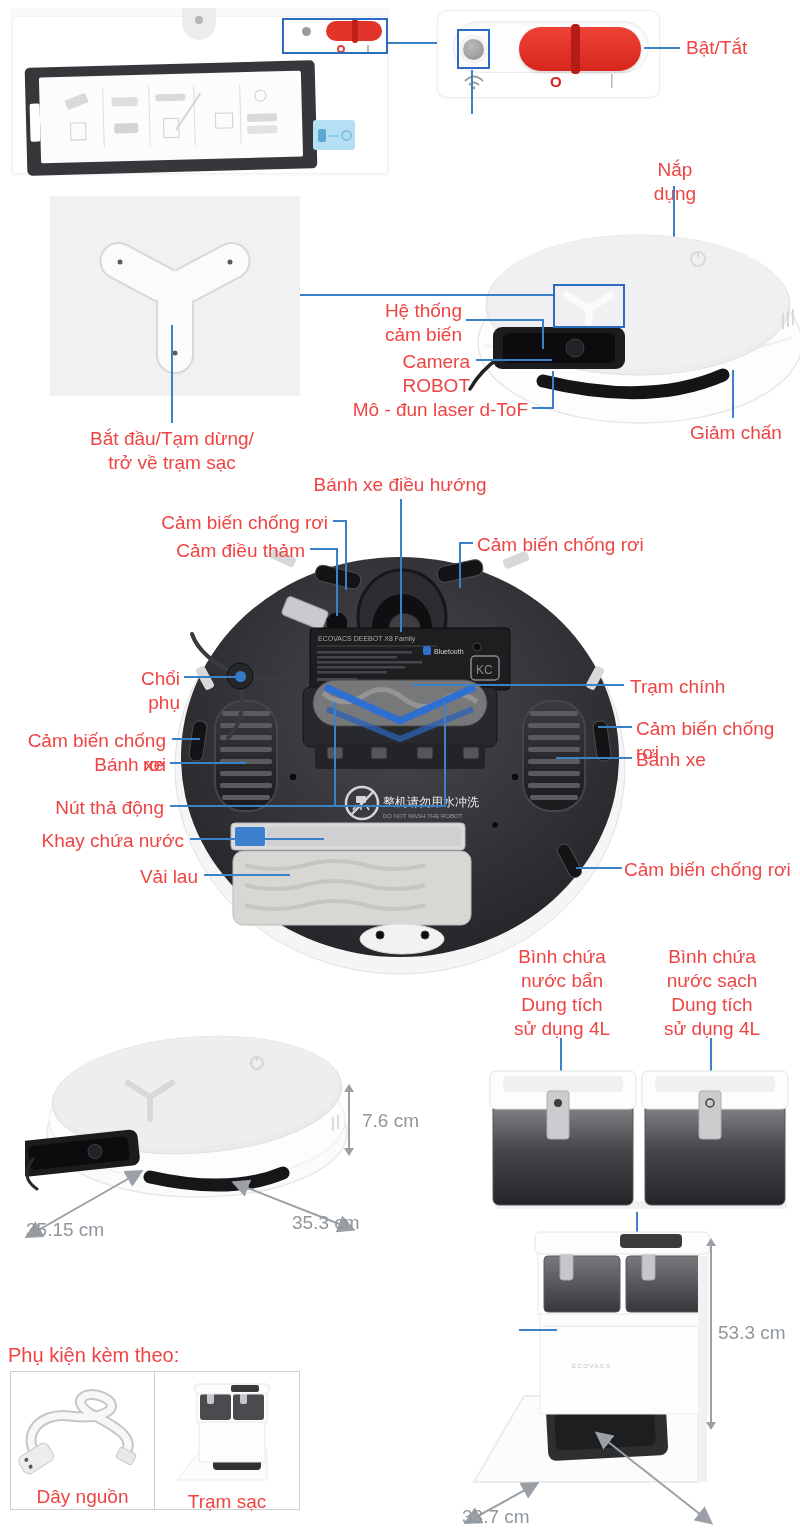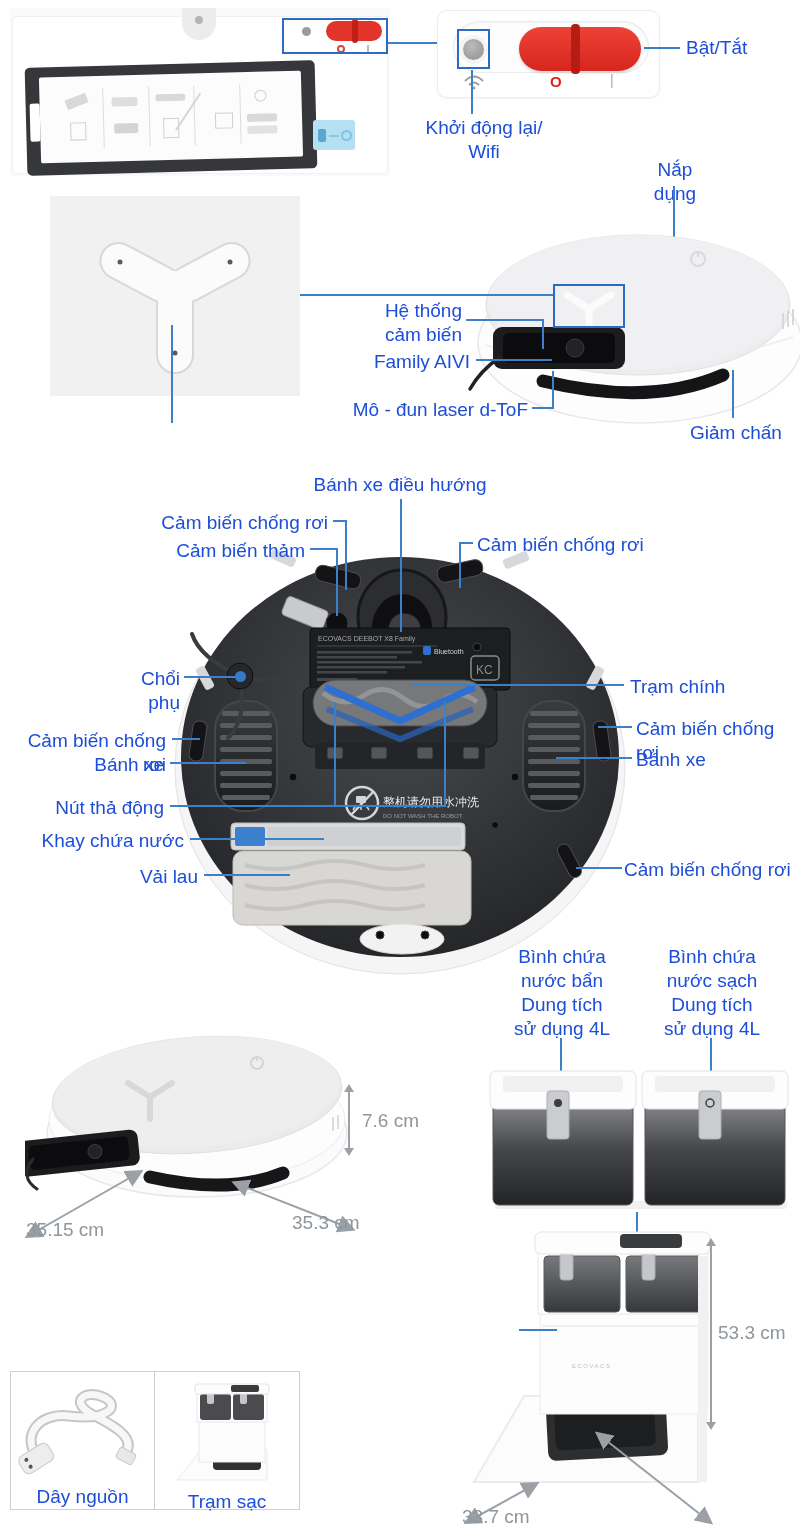--- a/index.html
+++ b/index.html
@@ -1,19 +1,19 @@
 <!DOCTYPE html>
 <html><head>
 <meta charset="utf-8">
 <style>
   *{margin:0;padding:0;box-sizing:border-box}
   body{font-family:"Liberation Sans",sans-serif;background:#fff}
   .canvas{position:relative;width:800px;height:1533px;background:#fff;overflow:hidden}
   .abs{position:absolute}
-  .lbl{position:absolute;color:#1d4ed8;font-size:19px;line-height:1.26;white-space:pre-line}
+  .lbl{position:absolute;color:#ef4444;font-size:19px;line-height:1.26;white-space:pre-line}
   .r{text-align:right}.c{text-align:center}
   .ln{position:absolute;background:#3b80c8}
   .h{height:2px}.v{width:2px}
   .dimtxt{position:absolute;color:#8f969c;font-size:19px;white-space:nowrap}
   .dimline{position:absolute;background:#9aa0a5}
   .tri{position:absolute;width:0;height:0}
   .tri-up{border-left:5px solid transparent;border-right:5px solid transparent;border-bottom:8px solid #9aa0a5}
   .tri-down{border-left:5px solid transparent;border-right:5px solid transparent;border-top:8px solid #9aa0a5}
   .brect{position:absolute;border:2px solid #2b6cc0}
   .photo{position:absolute;overflow:hidden}
@@ -85,42 +85,42 @@
     <div class="abs" style="left:133px;top:13px;width:9px;height:50px;background:#b51c13;border-radius:4px"></div>
     <span class="abs" style="left:112px;top:62px;font-size:15px;font-weight:bold;color:#d8251d">O</span>
     <span class="abs" style="left:172px;top:61px;font-size:14px;color:#a9a9a9">|</span>
     <div class="brect" style="left:19px;top:18px;width:33px;height:40px"></div>
   </div>
 
   <div class="ln h" style="left:644px;top:47px;width:36px"></div>
   <div class="lbl" style="left:686px;top:36px;width:90px">Bật/Tắt</div>
 
   <div class="ln v" style="left:471px;top:70px;height:44px"></div>
-  <div class="lbl c" style="left:419px;top:116px;width:130px">Khởi động lại/
-Wifi</div>
 
   <div class="lbl c" style="left:638px;top:158px;width:74px">Nắp dụng</div>
   <div class="ln v" style="left:673px;top:186px;height:64px"></div>
 
   <div class="photo" style="left:50px;top:196px;width:250px;height:200px;background:#f1f1f2">
     <svg width="250" height="200" viewBox="0 0 250 200">
       <g transform="translate(125,95)" stroke="#d8d8d9" stroke-width="2" fill="#fbfbfc">
         <rect x="-18" y="-82" width="36" height="86" rx="18" transform="rotate(-62)"></rect>
         <rect x="-18" y="-82" width="36" height="86" rx="18" transform="rotate(62)"></rect>
         <rect x="-18" y="-82" width="36" height="86" rx="18" transform="rotate(180)"></rect>
         <circle cx="0" cy="0" r="20" stroke="none"></circle>
       </g>
       <g transform="translate(125,95)" fill="#5a5b5d" stroke="none">
         <circle cx="-55" cy="-29" r="2.5"></circle>
           <circle cx="55" cy="-29" r="2.5"></circle>
           <circle cx="0" cy="62" r="2.5"></circle>
       </g>
     </svg>
   </div>
   <div class="ln v" style="left:171px;top:325px;height:98px"></div>
+  <div class="lbl c" style="left:72px;top:427px;width:200px">Bắt đầu/Tạm dừng/
+trở về trạm sạc</div>
 
   <svg class="abs" style="left:455px;top:225px" width="345" height="205" viewBox="0 0 345 205">
     <ellipse cx="185" cy="118" rx="162" ry="80" fill="#fdfdfd" stroke="#e7e7e8" stroke-width="1.5"></ellipse>
     <path d="M30 120 Q 185 162 338 112" stroke="#f0f0f1" stroke-width="2" fill="none"></path>
     <ellipse cx="183" cy="80" rx="152" ry="70" fill="#ededef" stroke="#e1e1e3"></ellipse>
     <ellipse cx="183" cy="77" rx="150" ry="67" fill="#f0f0f2"></ellipse>
     <g stroke="#fbfbfc" stroke-width="7" stroke-linecap="round" fill="none">
       <path d="M134 84 L112 70"></path>
         <path d="M134 84 L156 70"></path>
         <path d="M134 84 L134 106"></path>
@@ -141,21 +141,21 @@
     </g>
   </svg>
   <div class="brect" style="left:553px;top:284px;width:72px;height:44px"></div>
 
   <div class="ln h" style="left:300px;top:294px;width:253px"></div>
   <div class="lbl r" style="left:362px;top:299px;width:100px">Hệ thống
 cảm biến</div>
   <div class="ln h" style="left:466px;top:319px;width:78px"></div>
   <div class="ln v" style="left:542px;top:319px;height:30px"></div>
 
-  <div class="lbl r" style="left:360px;top:350px;width:110px">Family AIVI</div>
+  <div class="lbl r" style="left:360px;top:350px;width:110px">Camera ROBOT</div>
   <div class="ln h" style="left:476px;top:359px;width:76px"></div>
 
   <div class="lbl r" style="left:350px;top:398px;width:178px">Mô - đun laser d-ToF</div>
   <div class="ln h" style="left:532px;top:407px;width:22px"></div>
   <div class="ln v" style="left:552px;top:371px;height:38px"></div>
 
   <div class="ln v" style="left:732px;top:370px;height:48px"></div>
   <div class="lbl" style="left:690px;top:421px;width:95px">Giảm chấn</div>
 
   <svg class="abs" style="left:165px;top:525px" width="470" height="455" viewBox="0 0 470 455">
@@ -282,21 +282,21 @@
     </g>
   </svg>
 
   <div class="lbl c" style="left:305px;top:473px;width:190px">Bánh xe điều hướng</div>
   <div class="ln v" style="left:400px;top:499px;height:133px"></div>
 
   <div class="lbl r" style="left:130px;top:511px;width:198px">Cảm biến chống rơi</div>
   <div class="ln h" style="left:333px;top:520px;width:14px"></div>
   <div class="ln v" style="left:345px;top:520px;height:70px"></div>
 
-  <div class="lbl r" style="left:150px;top:539px;width:155px">Cảm biến thảm</div>
+  <div class="lbl r" style="left:150px;top:539px;width:155px">Cảm điều thảm</div>
   <div class="ln h" style="left:310px;top:548px;width:28px"></div>
   <div class="ln v" style="left:336px;top:548px;height:68px"></div>
 
   <div class="lbl" style="left:477px;top:533px;width:200px">Cảm biến chống rơi</div>
   <div class="ln h" style="left:459px;top:542px;width:14px"></div>
   <div class="ln v" style="left:459px;top:542px;height:46px"></div>
 
   <div class="lbl r" style="left:108px;top:667px;width:72px">Chổi phụ</div>
   <div class="ln h" style="left:184px;top:676px;width:52px"></div>
   <div class="bluedot" style="left:235px;top:671px"></div>
@@ -453,20 +453,21 @@
   <svg class="abs" style="left:458px;top:1478px" width="92" height="52" viewBox="0 0 92 52">
     <defs>
       <marker id="gC" markerWidth="9" markerHeight="9" refX="7" refY="4.5" orient="auto-start-reverse">
         <path d="M0 0 L9 4.5 L0 9 Z" fill="#9aa0a5"></path>
       </marker>
     </defs>
     <line x1="78" y1="6" x2="9" y2="44" stroke="#9aa0a5" stroke-width="2" marker-start="url(#gC)" marker-end="url(#gC)"></line>
   </svg>
   <div class="dimtxt" style="left:462px;top:1506px">33.7 cm</div>
 
+  <div class="lbl" style="left:8px;top:1343px;width:220px;font-size:20px">Phụ kiện kèm theo:</div>
   <div class="accbox" style="left:154px;top:1371px;width:146px;height:139px">
     <svg width="144" height="118" viewBox="0 0 144 118" style="display:block;margin:0 auto">
       <polygon points="22,108 46,78 112,78 112,108" fill="#fcfcfd" stroke="#ebebec"></polygon>
       <rect x="58" y="82" width="48" height="16" rx="4" fill="#2f3032"></rect>
       <rect x="44" y="48" width="66" height="42" fill="#fdfdfe" stroke="#e8e8e9"></rect>
       <rect x="42" y="20" width="70" height="30" fill="#fff" stroke="#e8e8e9"></rect>
       <rect x="45" y="22" width="31" height="26" rx="3" fill="#4a4b4e"></rect>
       <rect x="78" y="22" width="31" height="26" rx="3" fill="#4a4b4e"></rect>
       <rect x="52" y="18" width="7" height="14" rx="2" fill="#c6c7ca"></rect>
       <rect x="85" y="18" width="7" height="14" rx="2" fill="#c6c7ca"></rect>

